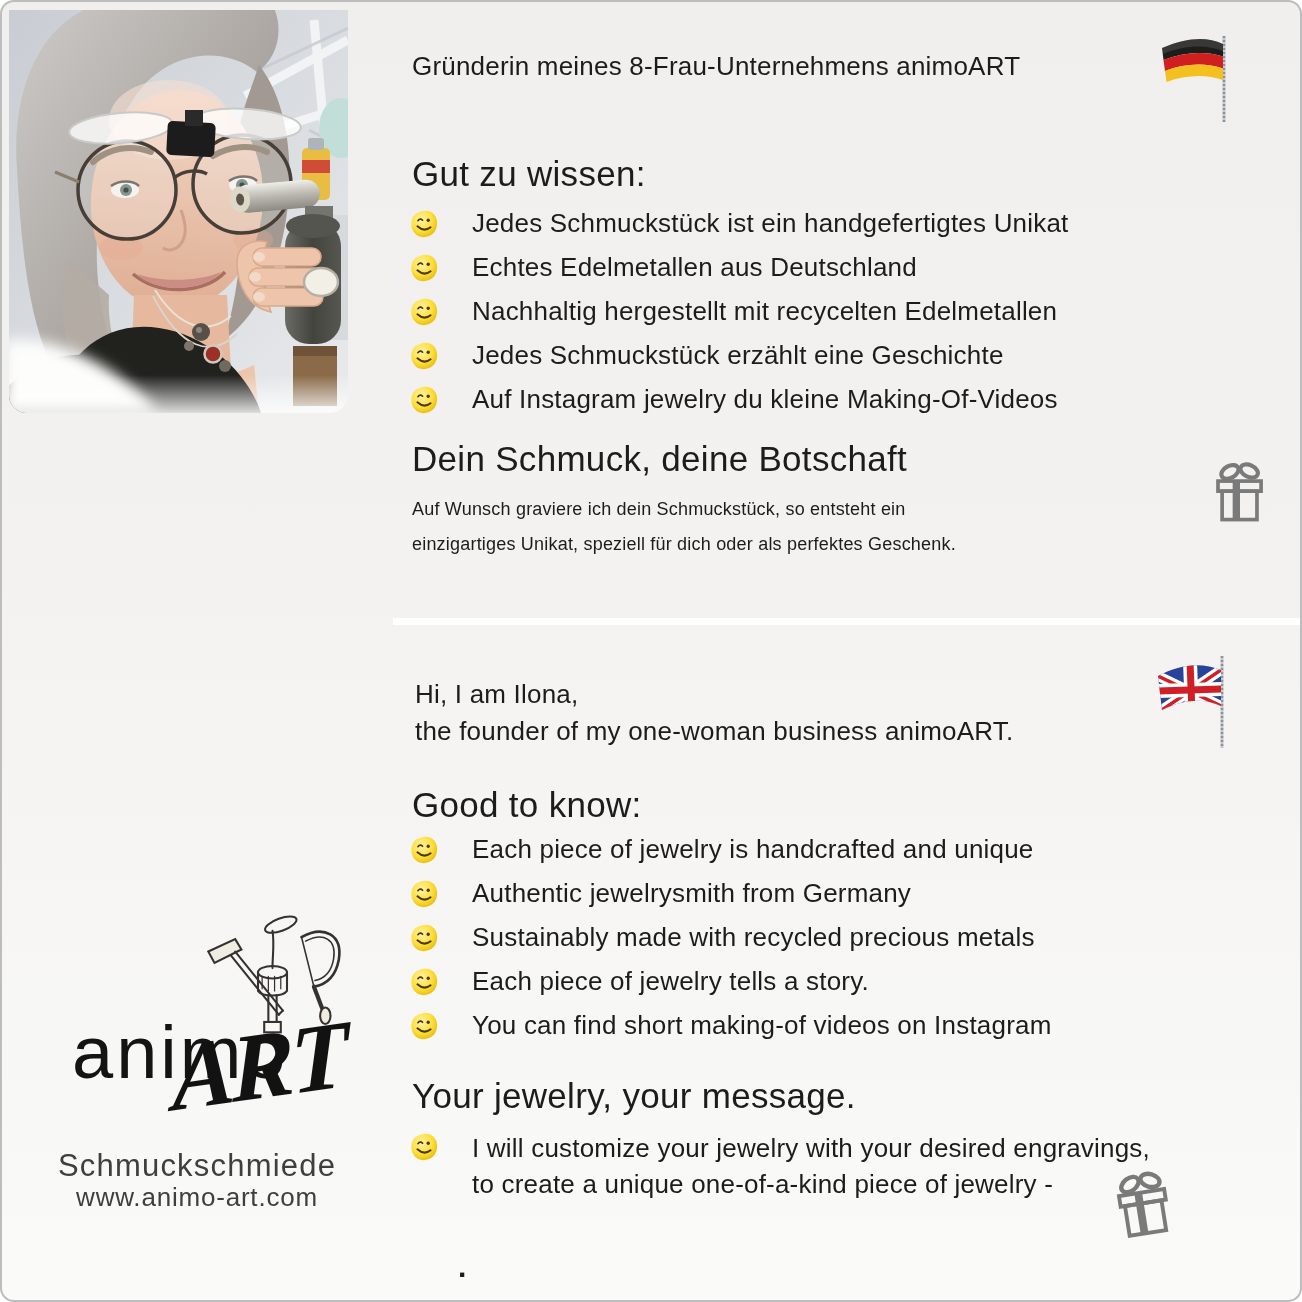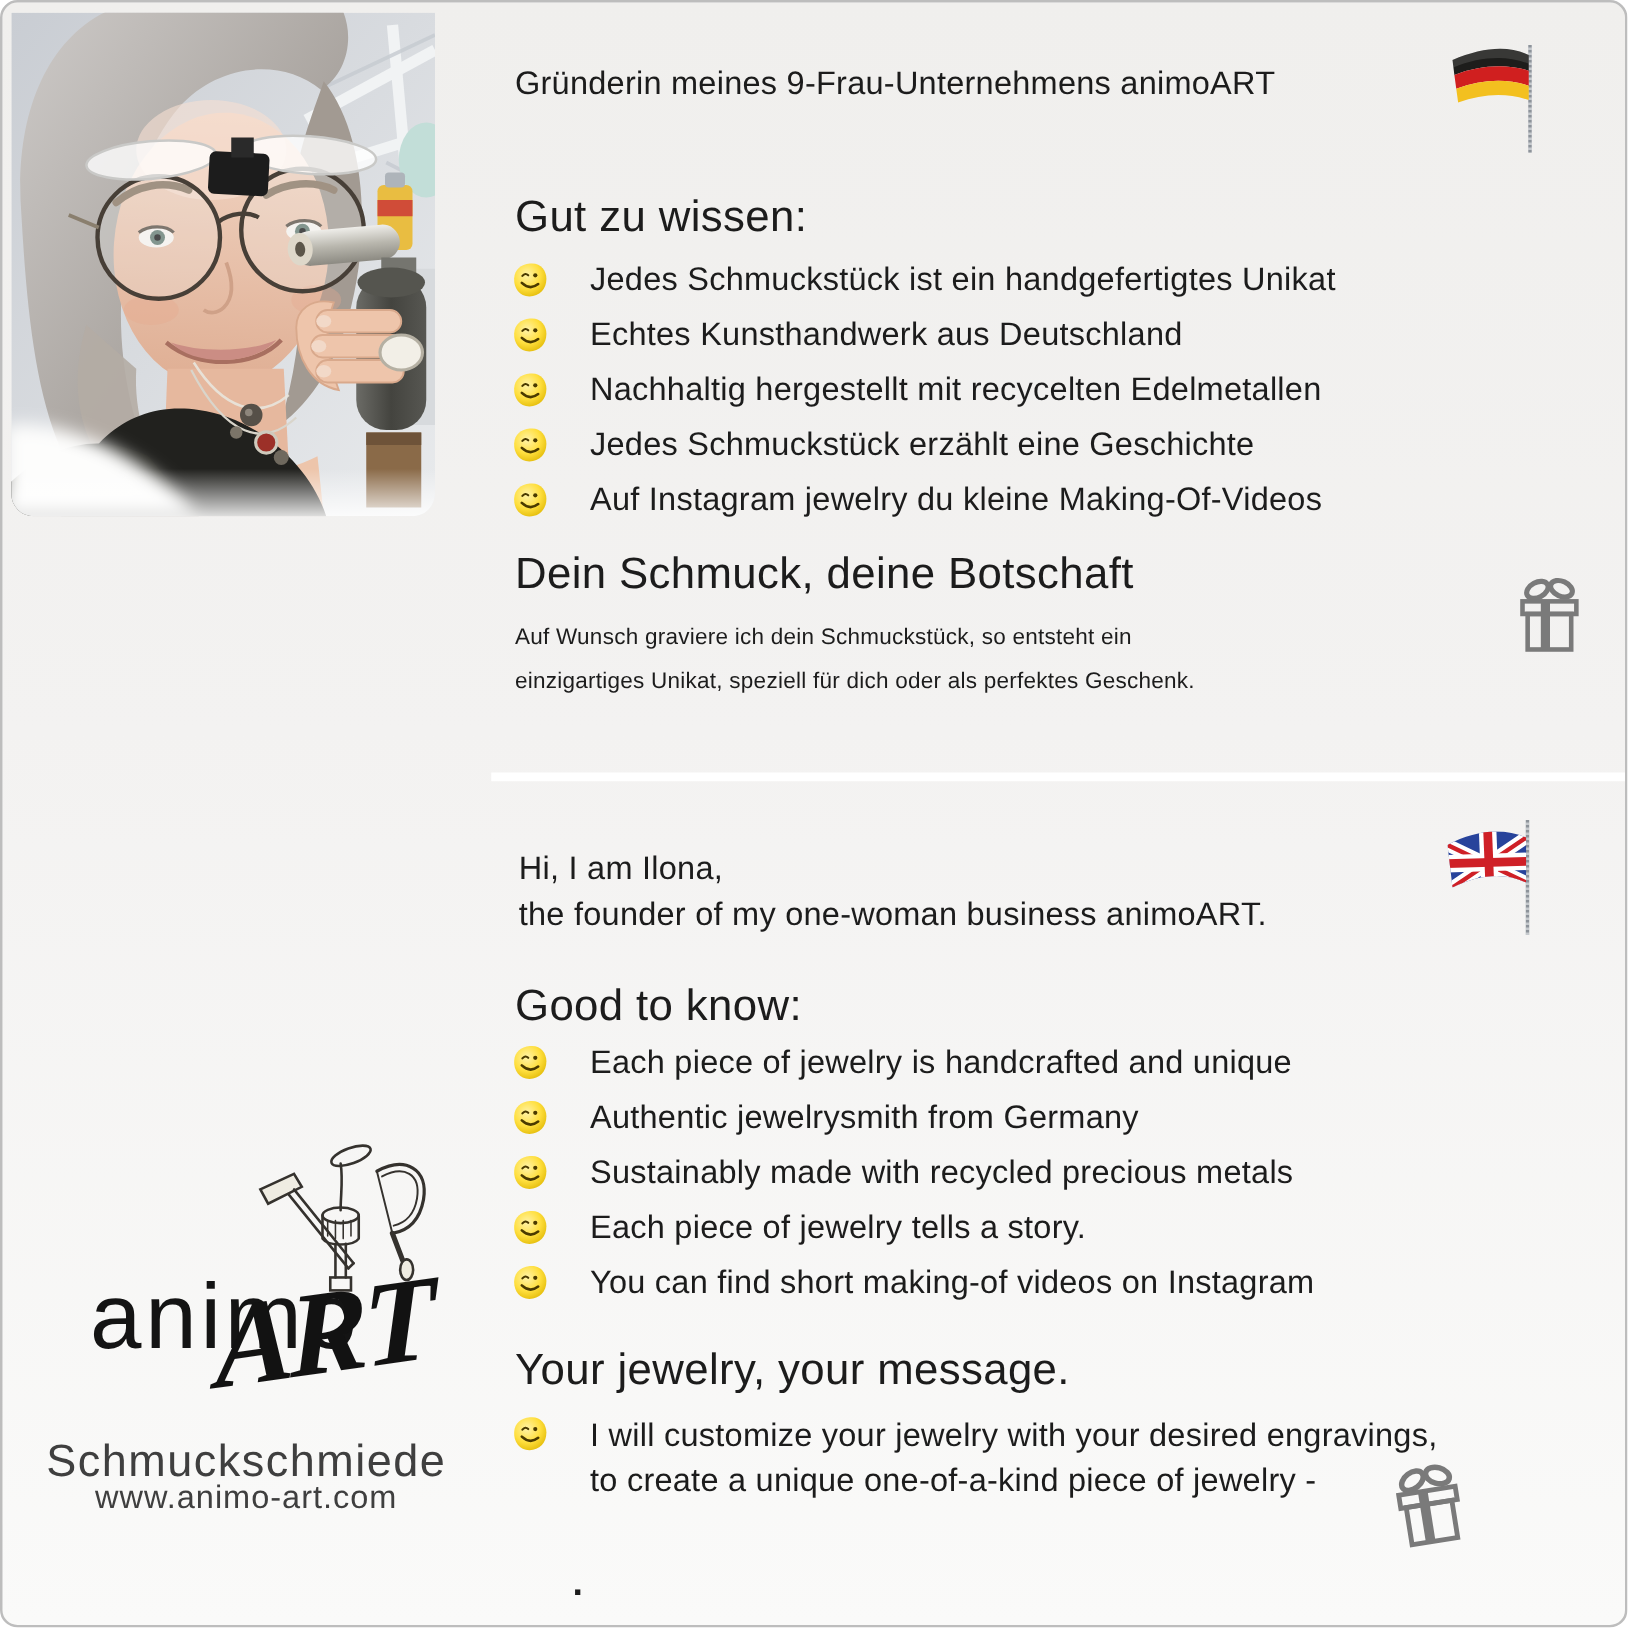--- a/index.html
+++ b/index.html
@@ -29,21 +29,21 @@
   .flag-uk{left:1144px;top:650px;width:92px;height:100px;}
   .gift1{left:1210px;top:458px;width:56px;height:66px;}
   .gift2{left:1112px;top:1168px;width:60px;height:70px;transform:rotate(-9deg);}
   .flag-de svg,.flag-uk svg,.gift1 svg,.gift2 svg,.tools svg{display:block;width:100%;height:100%;}
   
   .tools{left:198px;top:910px;width:145px;height:135px;}
   .brand1{left:70px;top:1014px;font-size:74px;line-height:74px;letter-spacing:3px;color:#141414;font-weight:400;}
   .brand2{left:168px;top:1028px;font-size:96px;line-height:96px;font-family:"Liberation Serif",serif;
           font-style:italic;font-weight:bold;letter-spacing:-4px;color:#121212;
           transform:rotate(-8deg) skewX(-6deg);transform-origin:left top;}
-  .tagline{left:30px;top:1146px;width:330px;text-align:center;font-size:36px;letter-spacing:1.2px;color:#3f3f3f;}
+  .tagline{left:30px;top:1146px;width:330px;text-align:center;font-size:31px;letter-spacing:1.2px;color:#3f3f3f;}
   .website{left:30px;top:1180px;width:330px;text-align:center;font-size:26px;letter-spacing:.8px;color:#3f3f3f;}
   .period{left:456px;top:1248px;font-size:30px;font-weight:bold;color:#1c1c1c;}
 </style>
 </head>
 <body>
 
 <svg style="position:absolute;width:0;height:0" aria-hidden="true">
   <defs>
     <radialGradient id="sg" cx="40%" cy="35%" r="75%">
       <stop offset="0" stop-color="#fff3a8"></stop>
@@ -190,21 +190,21 @@
         <ellipse cx="246" cy="267" rx="6" ry="5" fill="#f2d9c8"></ellipse>
         <ellipse cx="250" cy="287" rx="6" ry="5" fill="#f2d9c8"></ellipse>
       <ellipse cx="312" cy="272" rx="17" ry="14" fill="#f2efe7" stroke="#b5b0a3" stroke-width="2.5"></ellipse>
 
       <path d="M-5 403 L-5 330 C45 325 100 352 140 392 L148 403 Z" fill="#fdfdfc" filter="url(#soft)"></path>
       <rect x="0" y="365" width="339" height="38" fill="url(#fadew)"></rect>
     </svg>
   </div>
 
   <div class="abs intro" style="left:410px;top:46px;">
-    <div class="nowrap">Gründerin meines 9-Frau-Unternehmens animoART</div>
+    <div class="nowrap">Gründerin meines 8-Frau-Unternehmens animoART</div>
   </div>
 
   <div class="abs flag-de">
     <svg viewBox="0 0 92 96">
       <line x1="76" y1="6" x2="76" y2="92" stroke="#c5c9cd" stroke-width="3"></line>
       <line x1="76" y1="6" x2="76" y2="92" stroke="#8d939a" stroke-width="2.5" stroke-dasharray="2 2"></line>
       <path d="M75 14 C58 6 38 8 14 18 L15.5 30 C36 22 57 21 75 26.5 Z" fill="#1d1d1b"></path>
       <path d="M75 26.5 C57 21 36 22 15.5 30 L17 41 C37 33.5 57 32.5 75 38.5 Z" fill="#d01f1f"></path>
       <path d="M75 38.5 C57 32.5 37 33.5 17 41 L18.5 52 C38 45 57 44 75 50 Z" fill="#f3c01f"></path>
       <path d="M75 14 C58 6 38 8 14 18 L14.7 24 C36 15 58 14 75 21 Z" fill="#ffffff" opacity=".12"></path>
@@ -217,21 +217,21 @@
     <div class="b-row">
       <svg class="b-icon">
           <use href="#sym-smiley"></use>
         </svg>
       <span class="b-text nowrap">Jedes Schmuckstück ist ein handgefertigtes Unikat</span>
     </div>
     <div class="b-row">
       <svg class="b-icon">
           <use href="#sym-smiley"></use>
         </svg>
-      <span class="b-text nowrap">Echtes Kunsthandwerk aus Deutschland</span>
+      <span class="b-text nowrap">Echtes Edelmetallen aus Deutschland</span>
     </div>
     <div class="b-row">
       <svg class="b-icon">
           <use href="#sym-smiley"></use>
         </svg>
       <span class="b-text nowrap">Nachhaltig hergestellt mit recycelten Edelmetallen</span>
     </div>
     <div class="b-row">
       <svg class="b-icon">
           <use href="#sym-smiley"></use>

